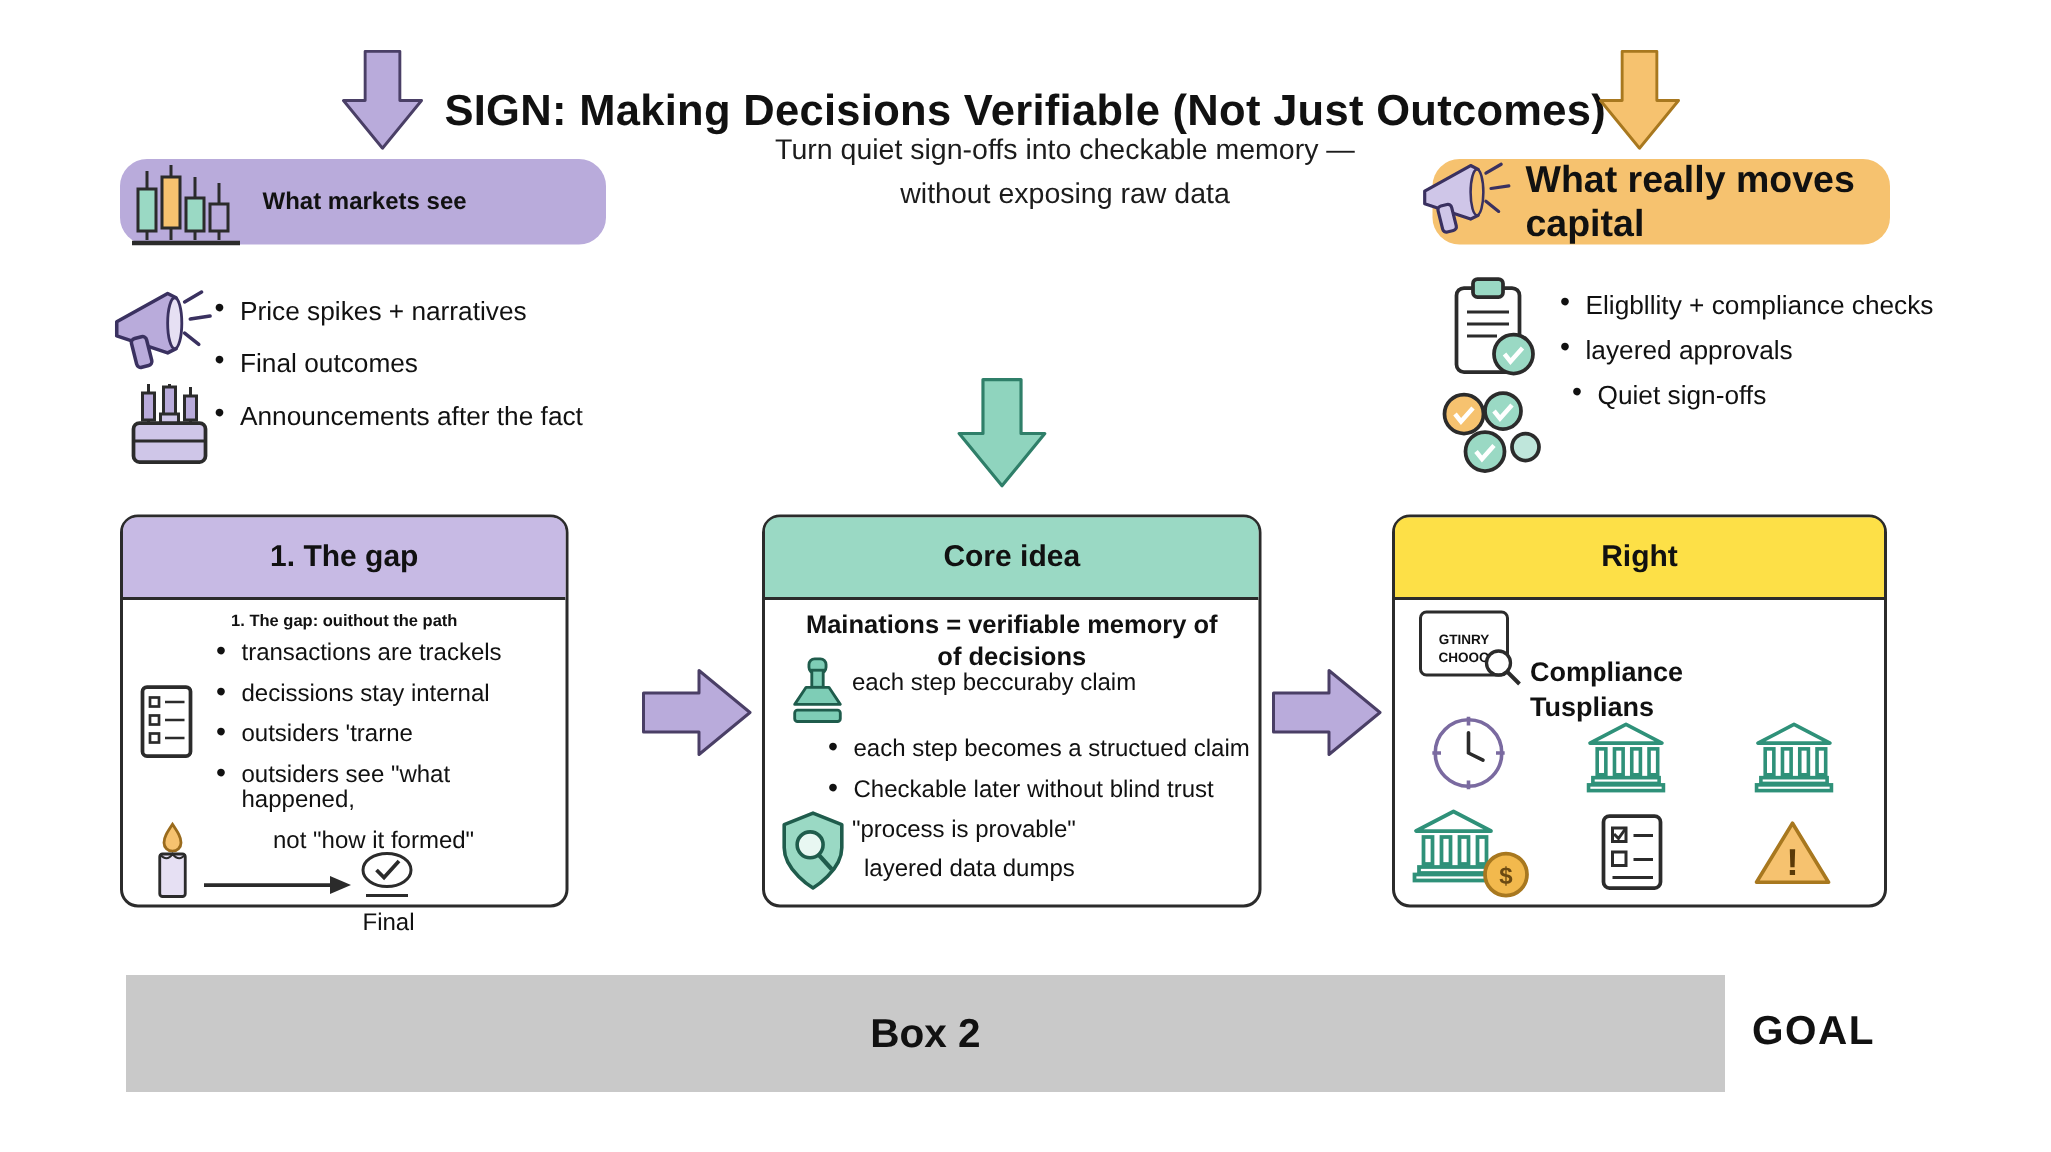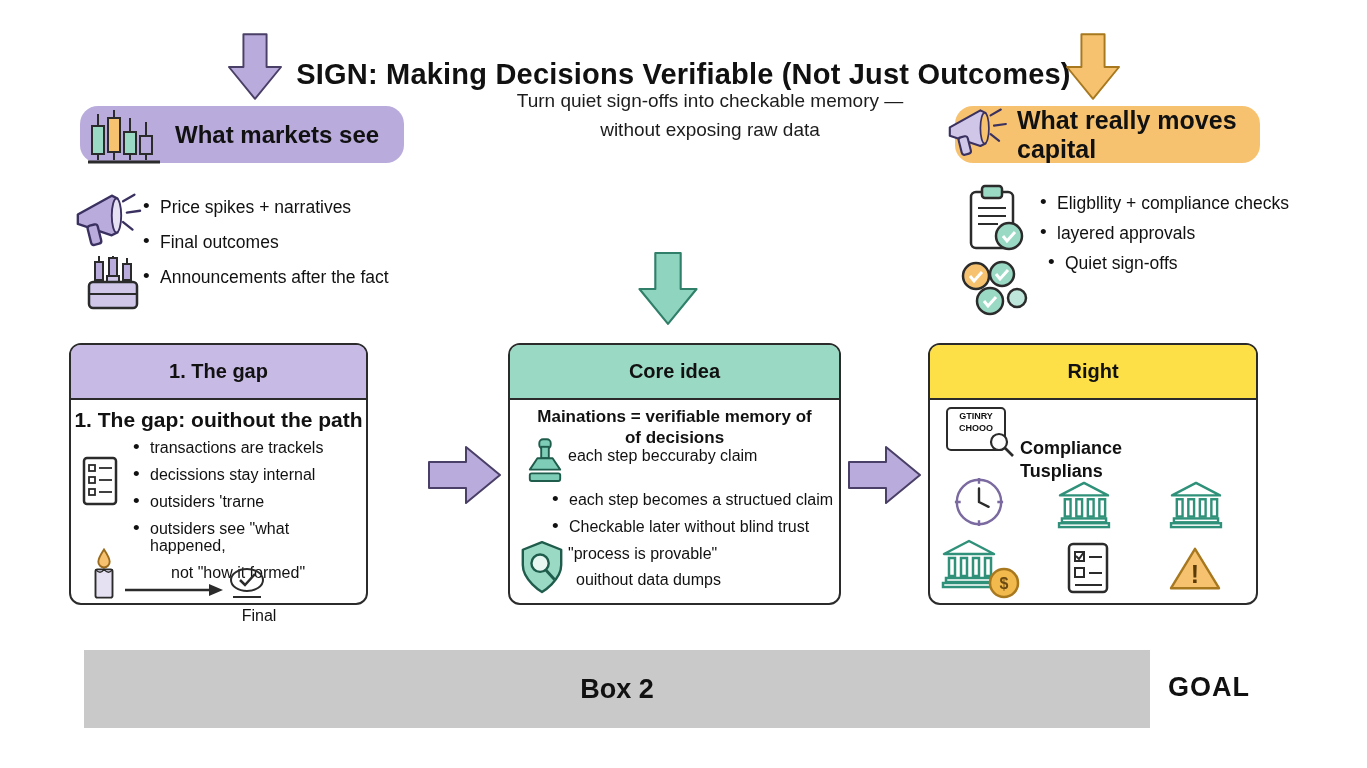--- a/index.html
+++ b/index.html
@@ -8,21 +8,21 @@
 
   .title { position:absolute; top:34px; left:0; width:1367px; text-align:center;
            font-size:29px; font-weight:bold; letter-spacing:0.2px;margin-top:24px; }
   .subtitle { position:absolute; top:86px; left:0; width:1420px; text-align:center;
               font-size:19px; line-height:29px; color:#1c1c1c; }
 
   .icon { display:inline-block; line-height:0; }
 
   
   .pill { position:absolute; height:57px; border-radius:18px; display:flex; align-items:center; }
-  .pill-label { font-weight:bold; font-size:24px; }
+  .pill-label { font-weight:bold; font-size:16px; }
   .pill-purple { left:80px; top:106px; width:324px; background:#b9abdb; }
   .pill-orange { left:955px; top:106px; width:305px; background:#f6c26f; }
   .pill-purple .pill-label { margin-left:95px; }
   .pill-orange .pill-label { margin-left:62px; font-size:25px; }
   .pill-icon-left { position:absolute; left:6px; top:2px; }
   .pill-icon-mega { position:absolute; left:-12px; top:-2px; }
 
   
   .blist { position:absolute; }
   .brow { position:relative; padding-left:17px; font-size:17.5px; line-height:18px; }
@@ -34,39 +34,39 @@
 
   
   .abs { position:absolute; }
 
   
   .box { position:absolute; top:343px; height:262px; background:#fff;
          border:2px solid #2b2b2b; border-radius:12px; }
   .box-header { height:55px; border-bottom:2px solid #2b2b2b; border-radius:9px 9px 0 0;
                 display:flex; align-items:center; justify-content:center;
                 font-weight:bold; font-size:20px; }
-  .box-gap  { left:69px;  width:299px; }
+  .box-gap  { left:80px;  width:299px; }
   .box-core { left:508px; width:333px; }
   .box-right{ left:928px; width:330px; }
   .hdr-purple { background:#c7bae4; }
   .hdr-teal   { background:#9ad9c4; }
   .hdr-orange { background:#fde047; }
 
-  .gap-heading { text-align:center; font-weight:bold; font-size:21px; margin-top:8px; }
+  .gap-heading { text-align:center; font-weight:bold; font-size:11px; margin-top:8px; }
   .gap-bullets { margin-left:62px; margin-top:7px; font-size:16px; }
   .gap-bullets .brow { font-size:16px; line-height:17px; margin-bottom:10px; }
   .gap-cont { padding-left:38px; font-size:16px; line-height:17px; }
 
   .core-heading { text-align:center; font-weight:bold; font-size:17px; line-height:21px; margin-top:6px; }
   .core-text { position:absolute; font-size:16px; }
   .core-bullet { position:absolute; font-size:16px; }
 
   .right-stampbox { position:absolute; left:16px; top:62px; width:60px; height:44px;
                     border:2px solid #2b2b2b; border-radius:5px; text-align:center;
-                    font-size:9px; font-weight:bold; line-height:12px; padding-top:1px; }
+                    font-size:9px; font-weight:bold; line-height:12px; padding-top:11px; }
   .right-heading { position:absolute; left:90px; top:60px; font-size:18px; font-weight:bold; line-height:23px;margin-top:32px; }
 
   .gap-caption { position:absolute; left:224px; top:607px; width:70px; text-align:center; font-size:16px; }
 
   
   .bottom-bar { position:absolute; left:84px; top:650px; width:1066px; height:78px;
                 background:#c9c9c9; display:flex; align-items:center; justify-content:center;
                 font-size:27px; font-weight:bold; }
   .goal { position:absolute; left:1168px; top:672px; font-size:27px; font-weight:bold; letter-spacing:1px; }
 </style>
@@ -245,21 +245,21 @@
     <div class="core-bullet brow" style="left:42px; top:146px;">each step becomes a structued claim</div>
     <div class="core-bullet brow" style="left:42px; top:173px;">Checkable later without blind trust</div>
     <span class="icon" style="position:absolute; left:8px; top:194px;">
       <svg width="48" height="58" viewBox="0 0 50 60">
         <path d="M25,3 L45,11 V27 C45,43 25,55 25,55 C25,55 5,43 5,27 V11 Z" fill="#9ad9c4" stroke="#1f5c4c" stroke-width="2.5" stroke-linejoin="round"></path>
         <circle cx="23" cy="25" r="9" fill="#e8f7f2" stroke="#1f5c4c" stroke-width="2.5"></circle>
         <line x1="29" y1="32" x2="38" y2="42" stroke="#1f5c4c" stroke-width="3"></line>
       </svg>
     </span>
     <div class="core-text" style="left:58px; top:200px;">"process is provable"</div>
-    <div class="core-text" style="left:66px; top:226px;">ouithout data dumps</div>
+    <div class="core-text" style="left:66px; top:226px;">layered data dumps</div>
   </div>
 
   <div class="box box-right">
     <div class="box-header hdr-orange">Right</div>
     <div class="right-stampbox">
       <div>GTINRY</div>
       <div>CHOOO</div>
       <span class="icon" style="position:absolute; right:-12px; bottom:-10px;">
         <svg width="28" height="28" viewBox="0 0 28 28">
           <circle cx="11" cy="11" r="8" fill="#fff" stroke="#2b2b2b" stroke-width="2.2"></circle>

